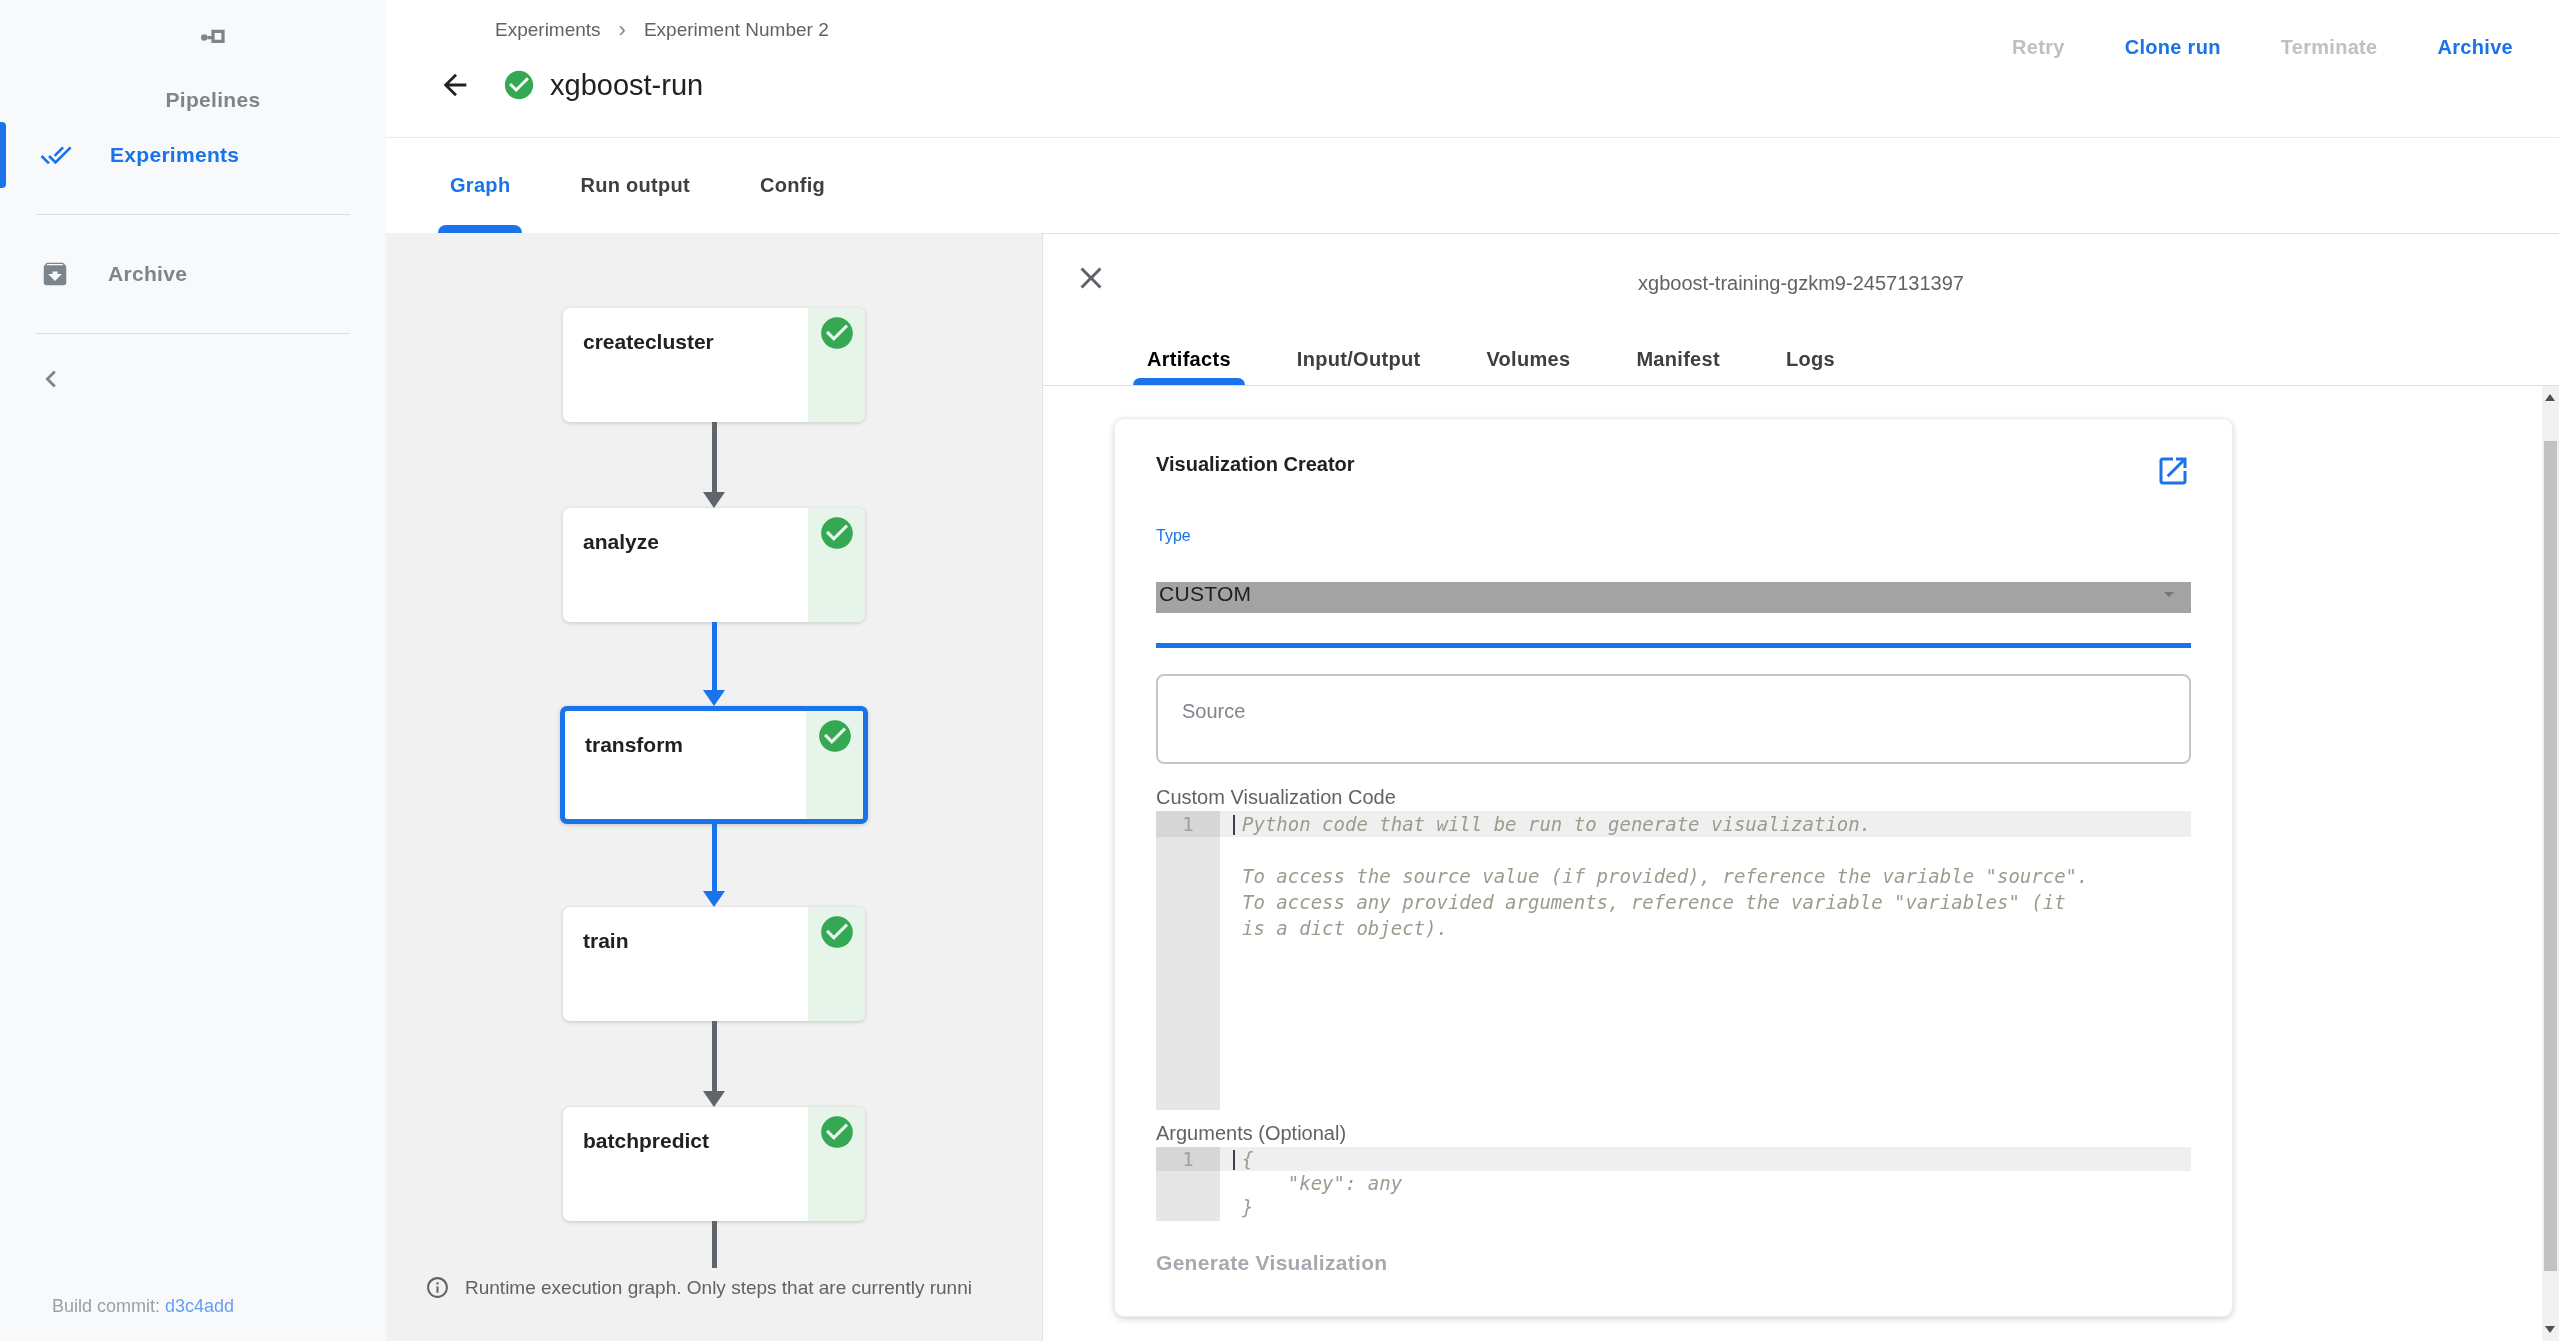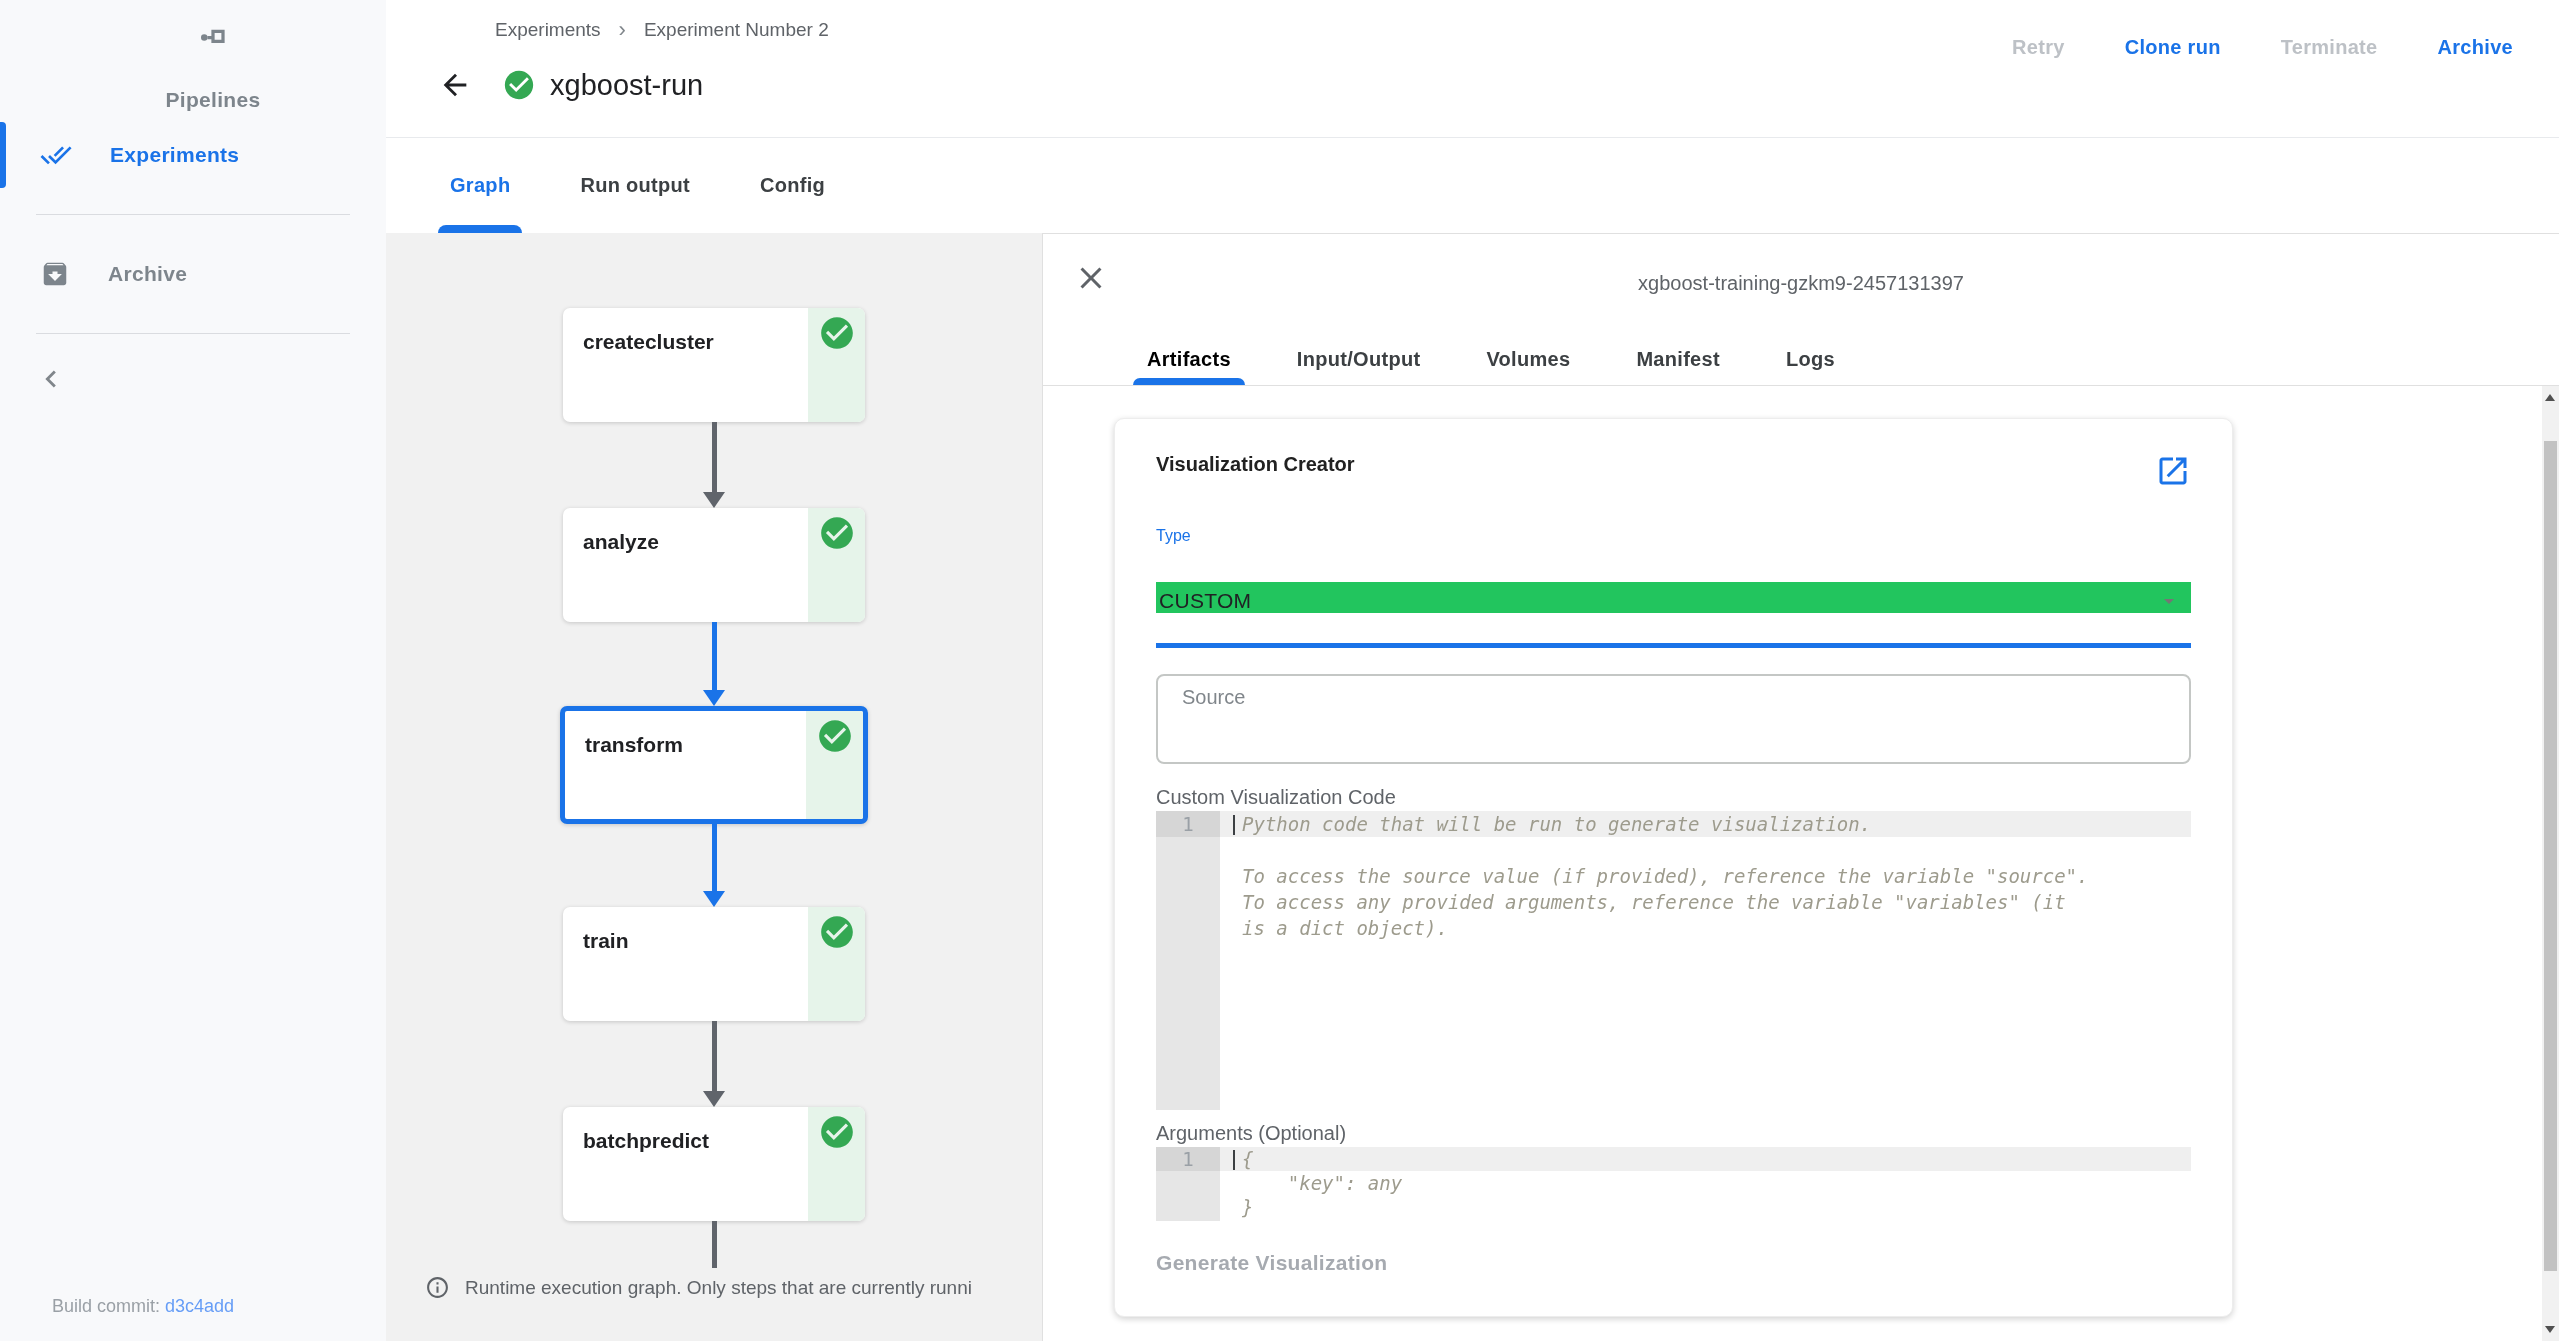--- a/index.html
+++ b/index.html
@@ -75,26 +75,26 @@
   .ptab-indicator { position:absolute; bottom:0; left:-14px; right:-14px; height:7px; background:#1a73e8;
                     border-radius:7px 7px 0 0; }
 
   
   .card { position:absolute; left:71px; top:184px; width:1119px; height:899px; background:#fff;
           border:1px solid #ededed; border-radius:10px; box-shadow:0 2px 6px rgba(0,0,0,.18); padding:0 41px; }
   .card-head { display:flex; justify-content:space-between; align-items:flex-start; margin-top:34px; }
   .card-title { font-size:20px; font-weight:700; color:#212121; }
   .open-btn { background:none; border:none; cursor:pointer; display:flex; }
   .type-label { margin-top:38px; font-size:16px; color:#1a73e8; }
-  .select-row { margin-top:37px; height:31px; background:#22c55e; display:flex; align-items:flex-end;
+  .select-row { margin-top:37px; height:31px; background:#a3a3a3; display:flex; align-items:flex-start;
                 justify-content:space-between; padding:0 10px 0 3px; cursor:pointer; }
   .select-value { font-size:21px; color:#202124; letter-spacing:.3px; }
   .select-underline { margin-top:30px; height:5px; background:#1a73e8; }
   .source-input { margin-top:26px; width:100%; height:90px; border:2px solid #c4c7c5; border-radius:8px;
-                  padding:10px 24px; font-family:inherit; font-size:20px; color:#14532d; resize:none; outline:none; }
+                  padding:24px 24px; font-family:inherit; font-size:20px; color:#14532d; resize:none; outline:none; }
   .source-input::placeholder { color:#80868b; }
   .section-label { margin-top:18px; font-size:20px; color:#5f6368; }
   .editor { position:relative; margin-top:2px; background:#fff; overflow:hidden; cursor:text; }
   .editor.code { height:299px; }
   .editor.args { height:74px; }
   .gutter { position:absolute; left:0; top:0; bottom:0; width:64px; background:#e6e6e6; }
   .gutter-num { display:block; text-align:center; background:#d6d6d6; color:#9aa0a6;
                 font-family:"DejaVu Sans Mono", monospace; font-size:19px; }
   .editor.code .gutter-num { height:26px; line-height:26px; }
   .editor.args .gutter-num { height:24px; line-height:24px; }

